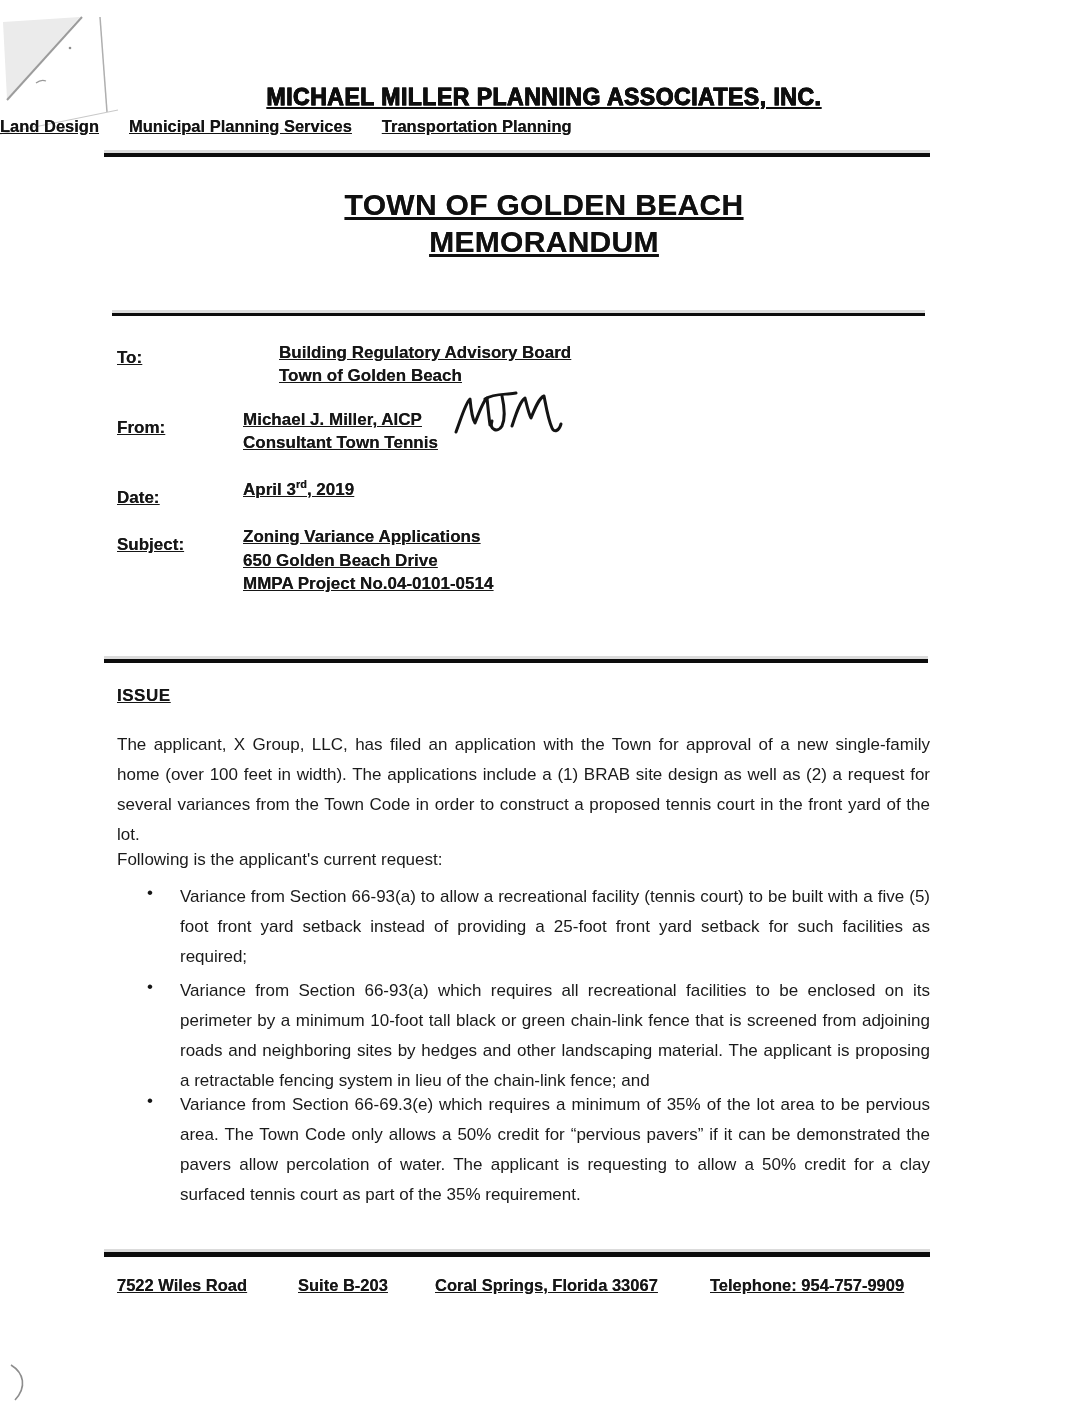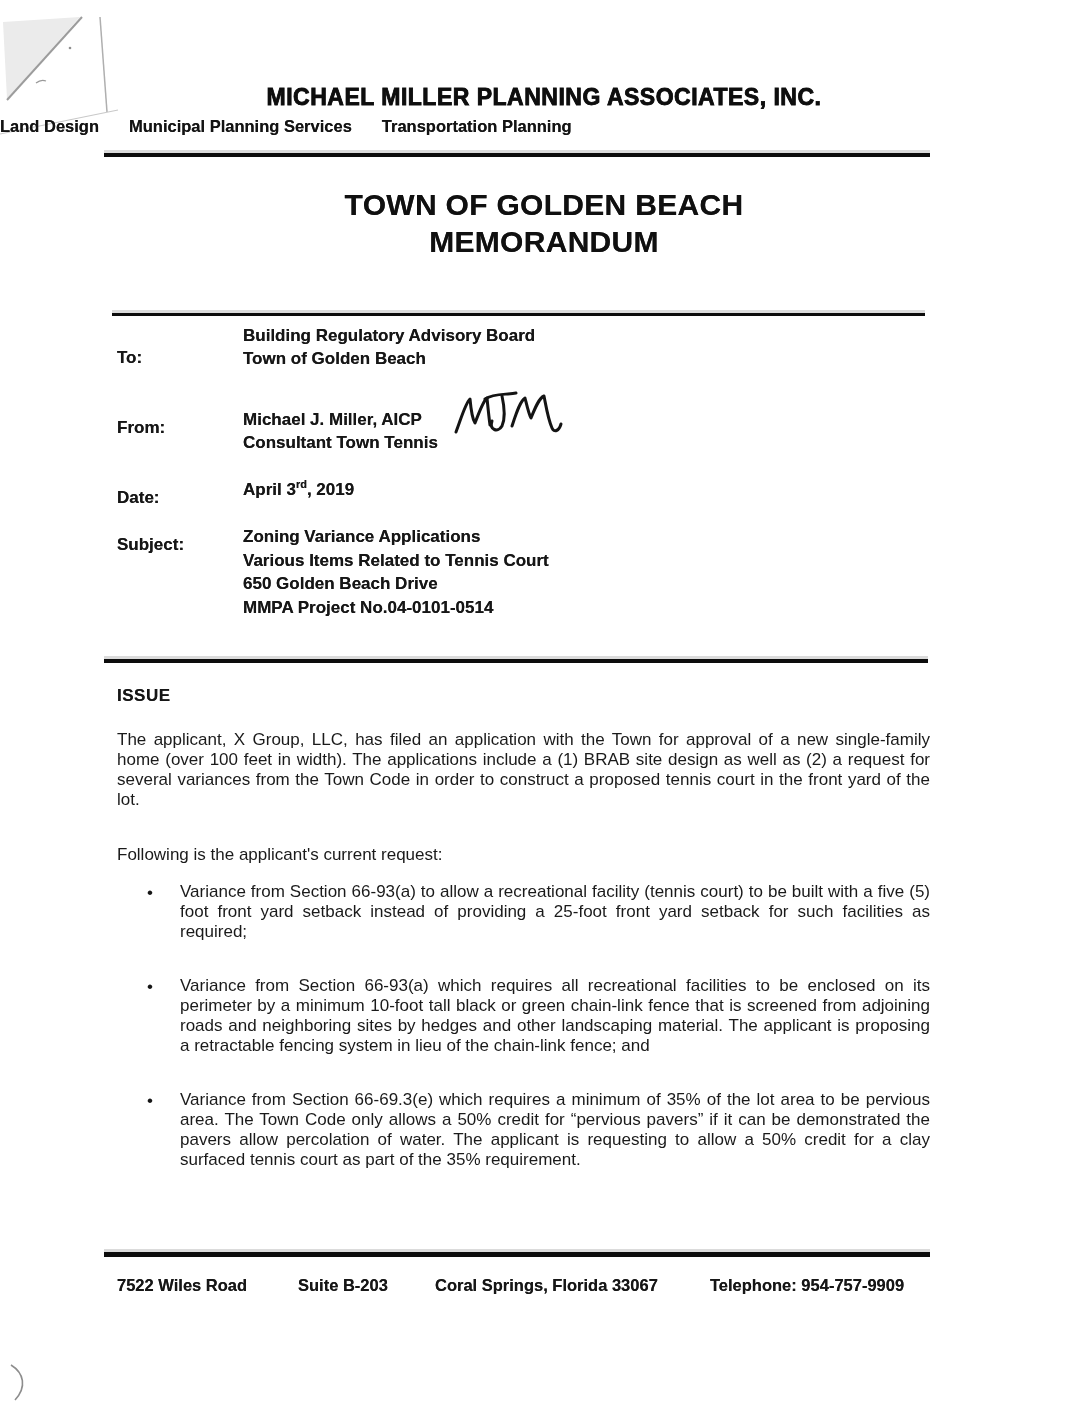--- a/index.html
+++ b/index.html
@@ -5,21 +5,21 @@
   html,body{margin:0;padding:0;background:#9a9a9a;}
   .page{
     position:relative;
     width:1088px;height:1408px;
     margin:0 auto;
     background:#ffffff;
     font-family:"Liberation Sans", sans-serif;
     color:#161616;
     overflow:hidden;
   }
-  .scantext{text-shadow:0 0 0.6px rgba(20,20,20,0.8);}
+  .scantext{text-shadow:0 0 0.6px rgba(20,20,20,0.8);text-decoration:underline;}
   .abs{position:absolute;}
   .center{width:100%;text-align:center;}
 
   .company{
     top:84px;left:0;
     font-size:23px;font-weight:bold;letter-spacing:0.5px;
     color:#0e0e0e;
     -webkit-text-stroke:0.8px #0e0e0e;
   }
   .services{
@@ -38,21 +38,21 @@
     font-size:30px;font-weight:bold;line-height:37px;
     color:#101010;letter-spacing:0.3px;
   }
 
   .label{font-size:17px;font-weight:bold;line-height:23px;}
   .val{font-size:17px;font-weight:bold;line-height:23px;}
   .lbl-col{left:117px;margin-top:8px;}
   .val-col{left:243px;}
 
   .body-text{
-    font-size:17px;line-height:20px;color:#1a1a1a;
+    font-size:17px;line-height:30px;color:#1a1a1a;
     text-align:justify;
   }
   .issue{font-size:17px;font-weight:bold;letter-spacing:0.5px;}
   .bullet-dot{font-size:17px;line-height:22.5px;}
   .bullet-text{width:750px;}
 
   .footer-item{font-size:16.5px;font-weight:bold;white-space:nowrap;}
 
   sup.ord{font-size:11px;vertical-align:super;line-height:0;}
 
@@ -85,21 +85,21 @@
   </div>
   <div class="abs rule rule1"></div>
 
   <div class="abs center memo-title scantext">
     <div>TOWN OF GOLDEN BEACH</div>
     <div>MEMORANDUM</div>
   </div>
   <div class="abs rule rule2"></div>
 
   <div class="abs lbl-col label scantext" style="top:338px;">To:</div>
-  <div class="abs val-col val scantext" style="top:324px;">
+  <div class="abs val-col val scantext" style="top:341px;margin-left:36px;">
     <div>Building Regulatory Advisory Board</div>
     <div>Town of Golden Beach</div>
   </div>
 
   <div class="abs lbl-col label scantext" style="top:408px;">From:</div>
   <div class="abs val-col val scantext" style="top:408px;">
     <div>Michael J. Miller, AICP</div>
     <div>Consultant Town Tennis</div>
   </div>
   <svg class="sig-svg" width="112" height="54" viewBox="0 0 112 54">
@@ -110,21 +110,20 @@
       <path d="M60,38 C64,26 68,13 73,10 C75,18 77,27 79,30 C83,20 87,10 92,8 C94,18 96,31 100,40 C102,45 107,43 109,36"></path>
     </g>
   </svg>
 
   <div class="abs lbl-col label scantext" style="top:478px;">Date:</div>
   <div class="abs val-col val scantext" style="top:478px;"><span>April 3</span><sup class="ord">rd</sup><span>, 2019</span></div>
 
   <div class="abs lbl-col label scantext" style="top:525px;">Subject:</div>
   <div class="abs val-col val scantext" style="top:525px;line-height:23.5px;">
     <div>Zoning Variance Applications</div>
-    <div>Various Items Related to Tennis Court</div>
     <div>650 Golden Beach Drive</div>
     <div>MMPA Project No.04-0101-0514</div>
   </div>
 
   <div class="abs rule rule3"></div>
 
   <div class="abs issue scantext" style="top:686px;left:117px;">ISSUE</div>
 
   <div class="abs body-text" style="top:730px;left:117px;width:813px;">The applicant, X Group, LLC, has filed an application with the Town for approval of a new single-family home (over 100 feet in width).  The applications include a (1) BRAB site design as well as (2) a request for several variances from the Town Code in order to construct a proposed tennis court in the front yard of the lot.</div>
 

